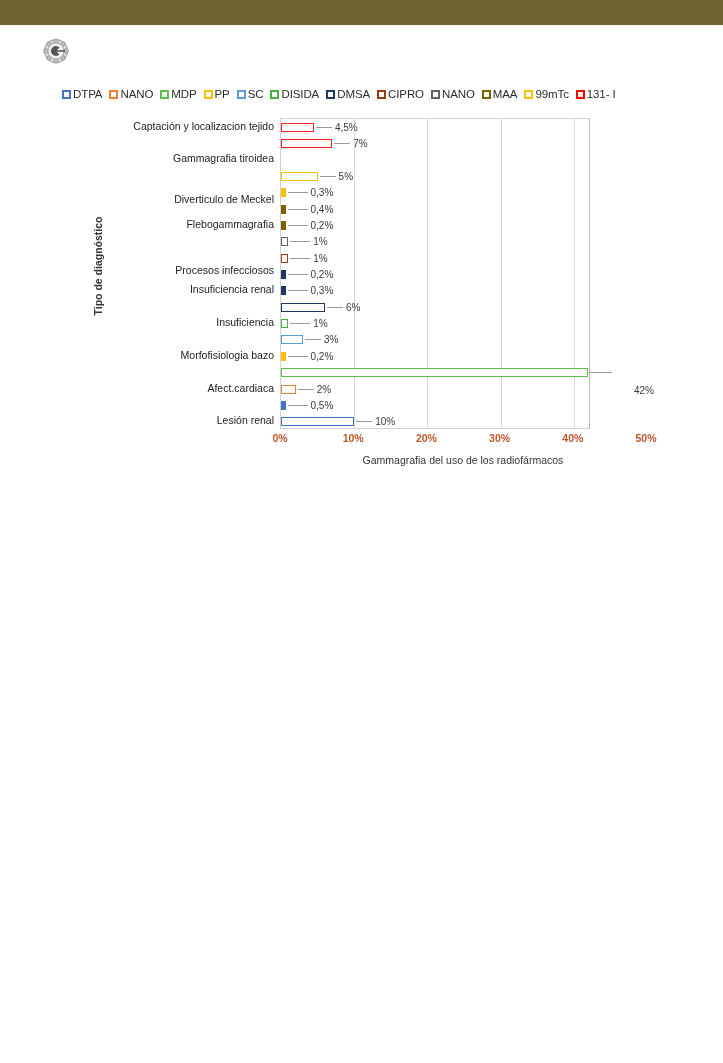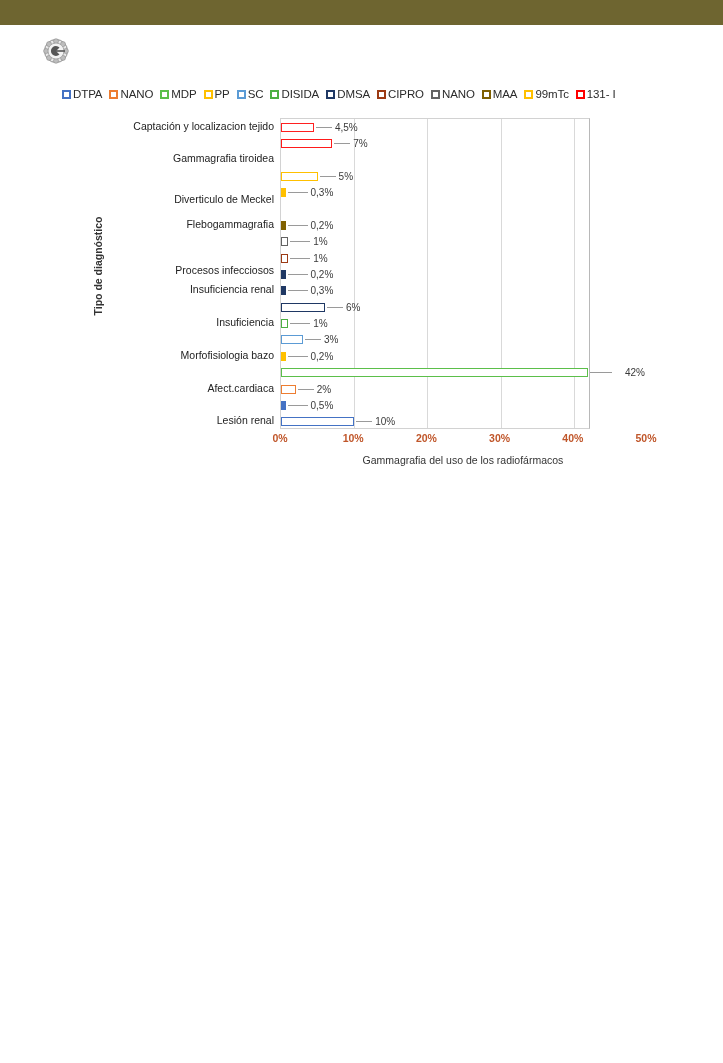--- a/index.html
+++ b/index.html
@@ -272,20 +272,25 @@
         <div class="bar-row" style="top: 52.7895px; width: 366px;">
           <div class="bar" style="width: 36.6px; border-color: rgb(255, 192, 0);"></div>
           <div class="leader" style="left: 38.6px; width: 16px;"></div>
           <div class="dlabel" style="left: 57.6px;">5%</div>
         </div>
         <div class="bar-row" style="top: 69.1579px; width: 366px;">
           <div class="bar" style="width: 4.5px; border-color: rgb(255, 192, 0); background: rgb(255, 192, 0);"></div>
           <div class="leader" style="left: 6.5px; width: 20px;"></div>
           <div class="dlabel" style="left: 29.5px;">0,3%</div>
         </div>
+        <div class="bar-row" style="top: 85.5263px; width: 366px;">
+          <div class="bar" style="width: 4.5px; border-color: rgb(127, 96, 0); background: rgb(127, 96, 0);"></div>
+          <div class="leader" style="left: 6.5px; width: 20px;"></div>
+          <div class="dlabel" style="left: 29.5px;">0,4%</div>
+        </div>
         <div class="bar-row" style="top: 101.895px; width: 366px;">
           <div class="bar" style="width: 4.5px; border-color: rgb(127, 96, 0); background: rgb(127, 96, 0);"></div>
           <div class="leader" style="left: 6.5px; width: 20px;"></div>
           <div class="dlabel" style="left: 29.5px;">0,2%</div>
         </div>
         <div class="bar-row" style="top: 118.263px; width: 366px;">
           <div class="bar" style="width: 7.32px; border-color: rgb(99, 99, 99);"></div>
           <div class="leader" style="left: 9.32px; width: 20px;"></div>
           <div class="dlabel" style="left: 32.32px;">1%</div>
         </div>
@@ -320,21 +325,21 @@
           <div class="dlabel" style="left: 42.96px;">3%</div>
         </div>
         <div class="bar-row" style="top: 232.842px; width: 366px;">
           <div class="bar" style="width: 4.5px; border-color: rgb(255, 192, 0); background: rgb(255, 192, 0);"></div>
           <div class="leader" style="left: 6.5px; width: 20px;"></div>
           <div class="dlabel" style="left: 29.5px;">0,2%</div>
         </div>
         <div class="bar-row" style="top: 249.211px; width: 366px;">
           <div class="bar" style="width: 307.44px; border-color: rgb(91, 191, 74);"></div>
           <div class="leader" style="left: 309.44px; width: 22px;"></div>
-          <div class="dlabel" style="left: 344px;">42%</div>
+          <div class="dlabel" style="left: 353px; margin-top: 18px;">42%</div>
         </div>
         <div class="bar-row" style="top: 265.579px; width: 366px;">
           <div class="bar" style="width: 14.64px; border-color: rgb(237, 125, 49);"></div>
           <div class="leader" style="left: 16.64px; width: 16px;"></div>
           <div class="dlabel" style="left: 35.64px;">2%</div>
         </div>
         <div class="bar-row" style="top: 281.947px; width: 366px;">
           <div class="bar" style="width: 4.5px; border-color: rgb(68, 114, 196); background: rgb(68, 114, 196);"></div>
           <div class="leader" style="left: 6.5px; width: 20px;"></div>
           <div class="dlabel" style="left: 29.5px;">0,5%</div>

